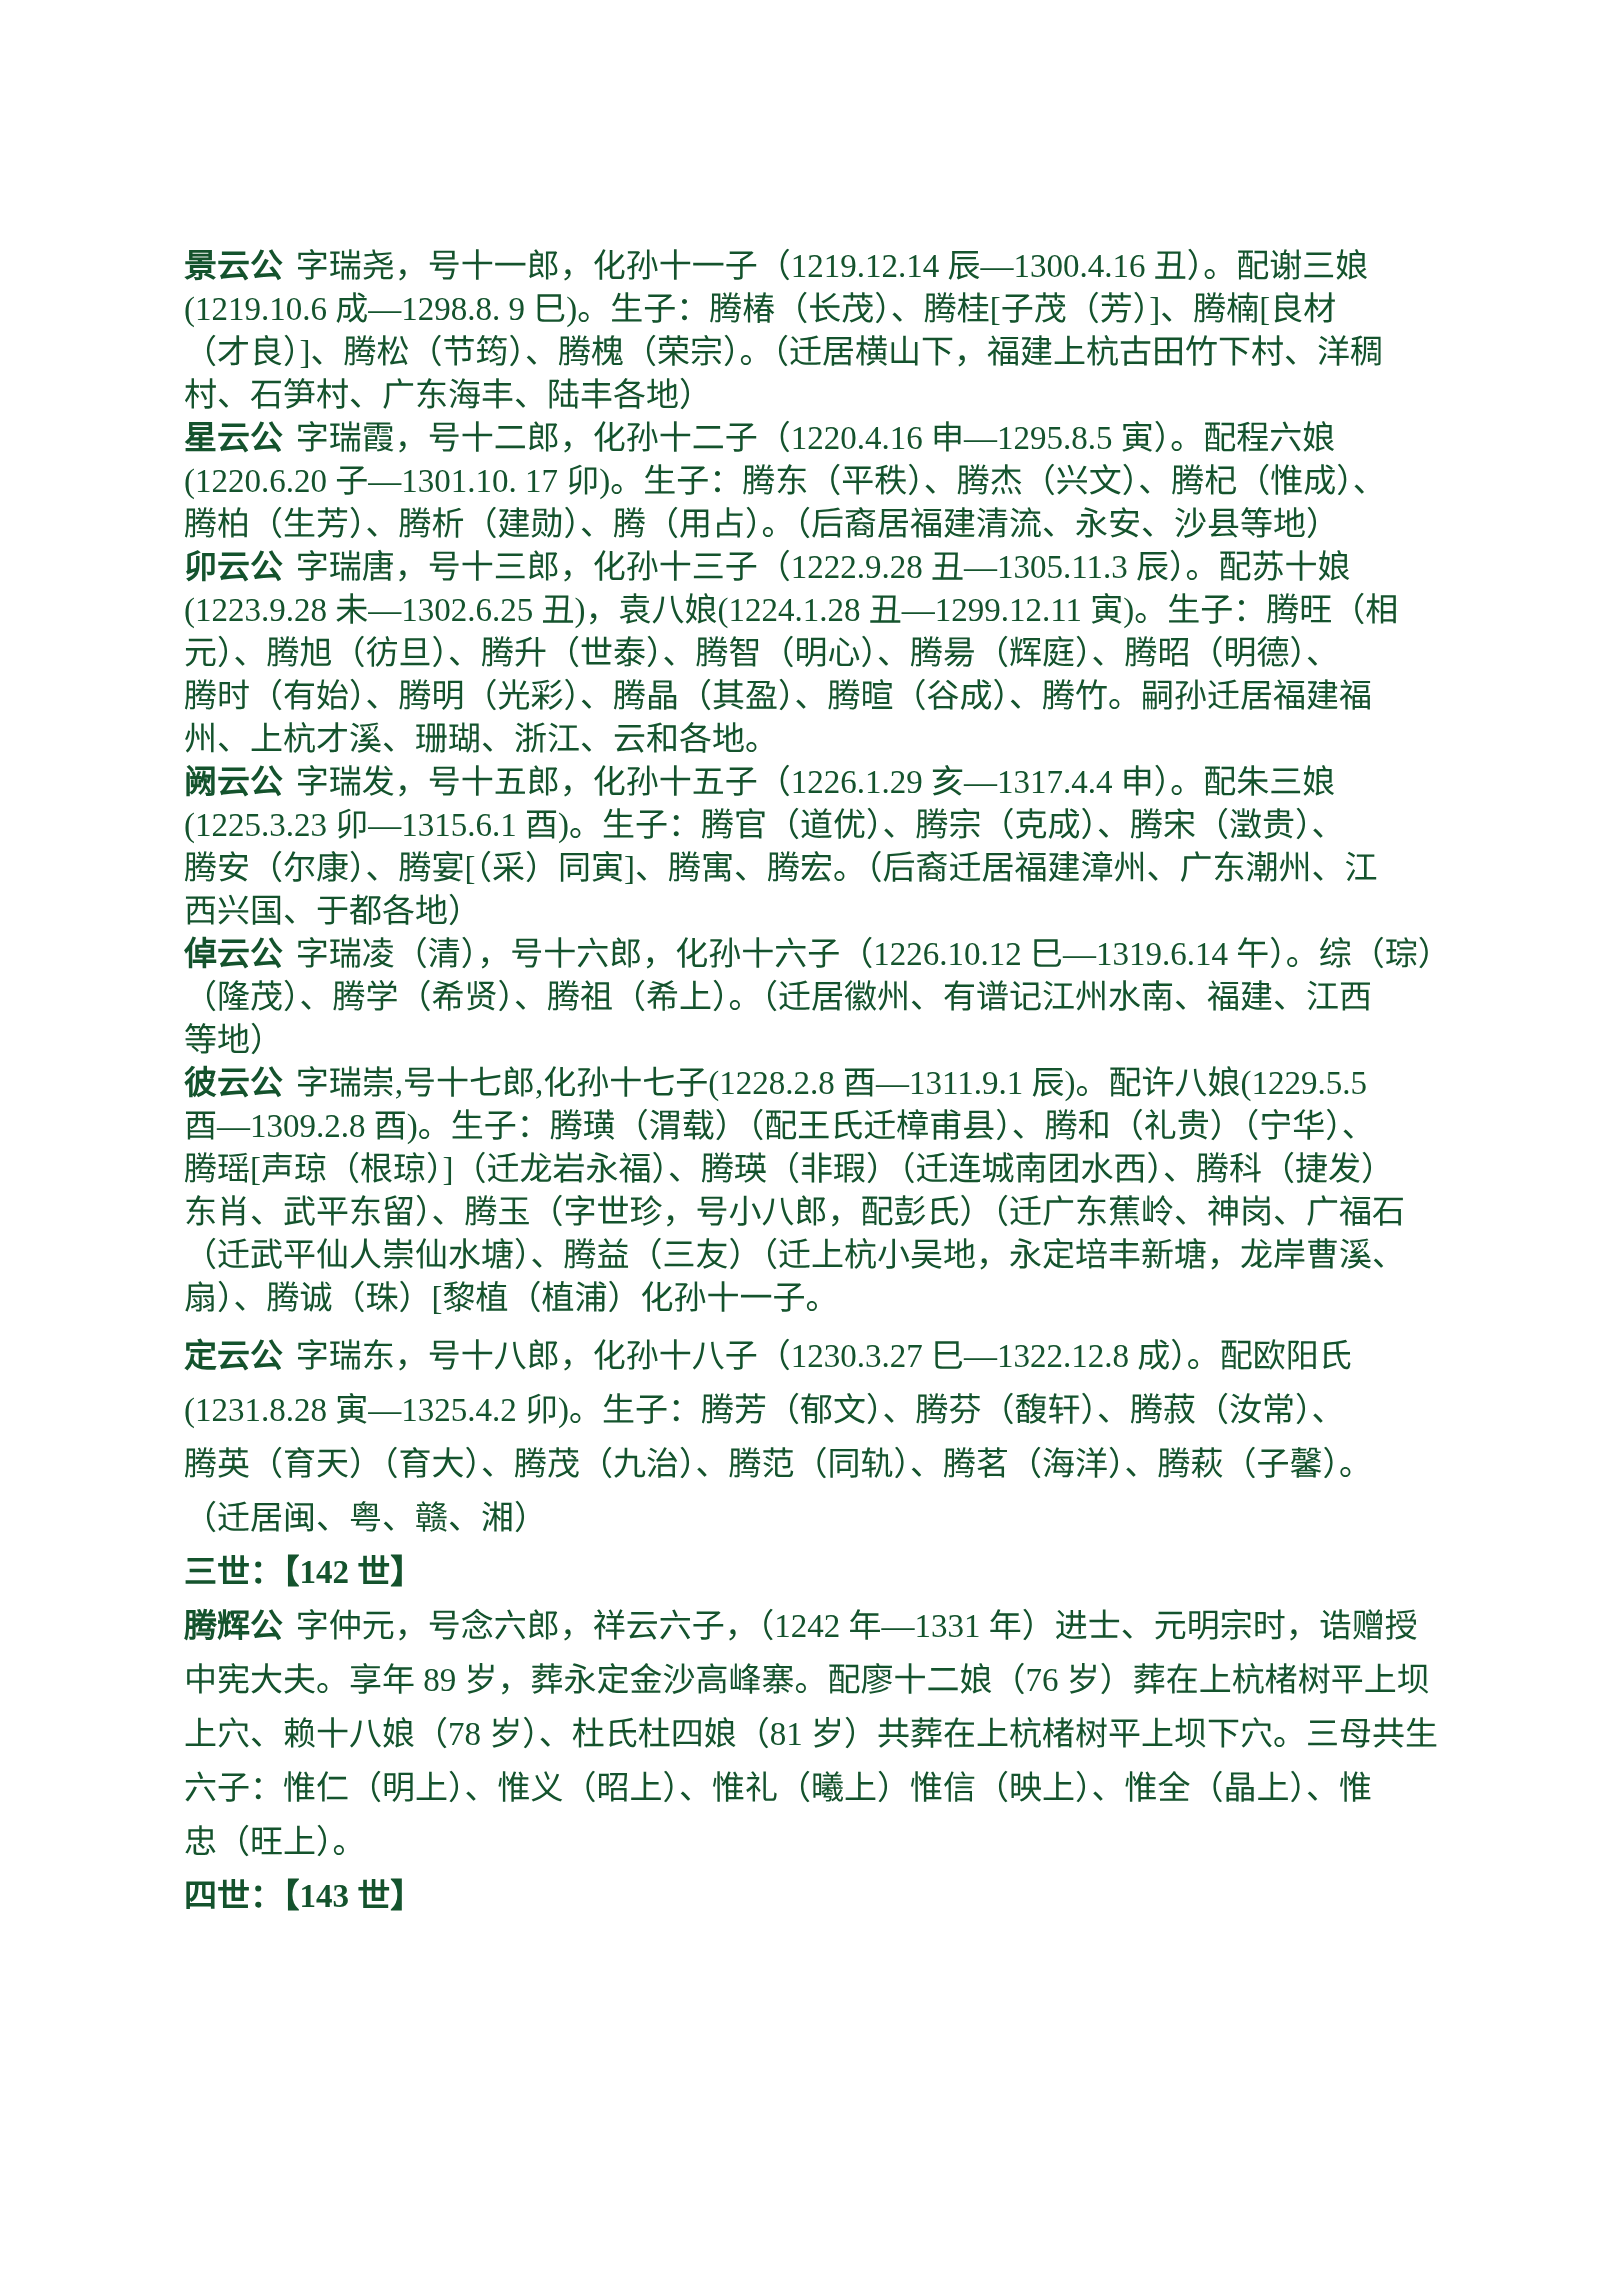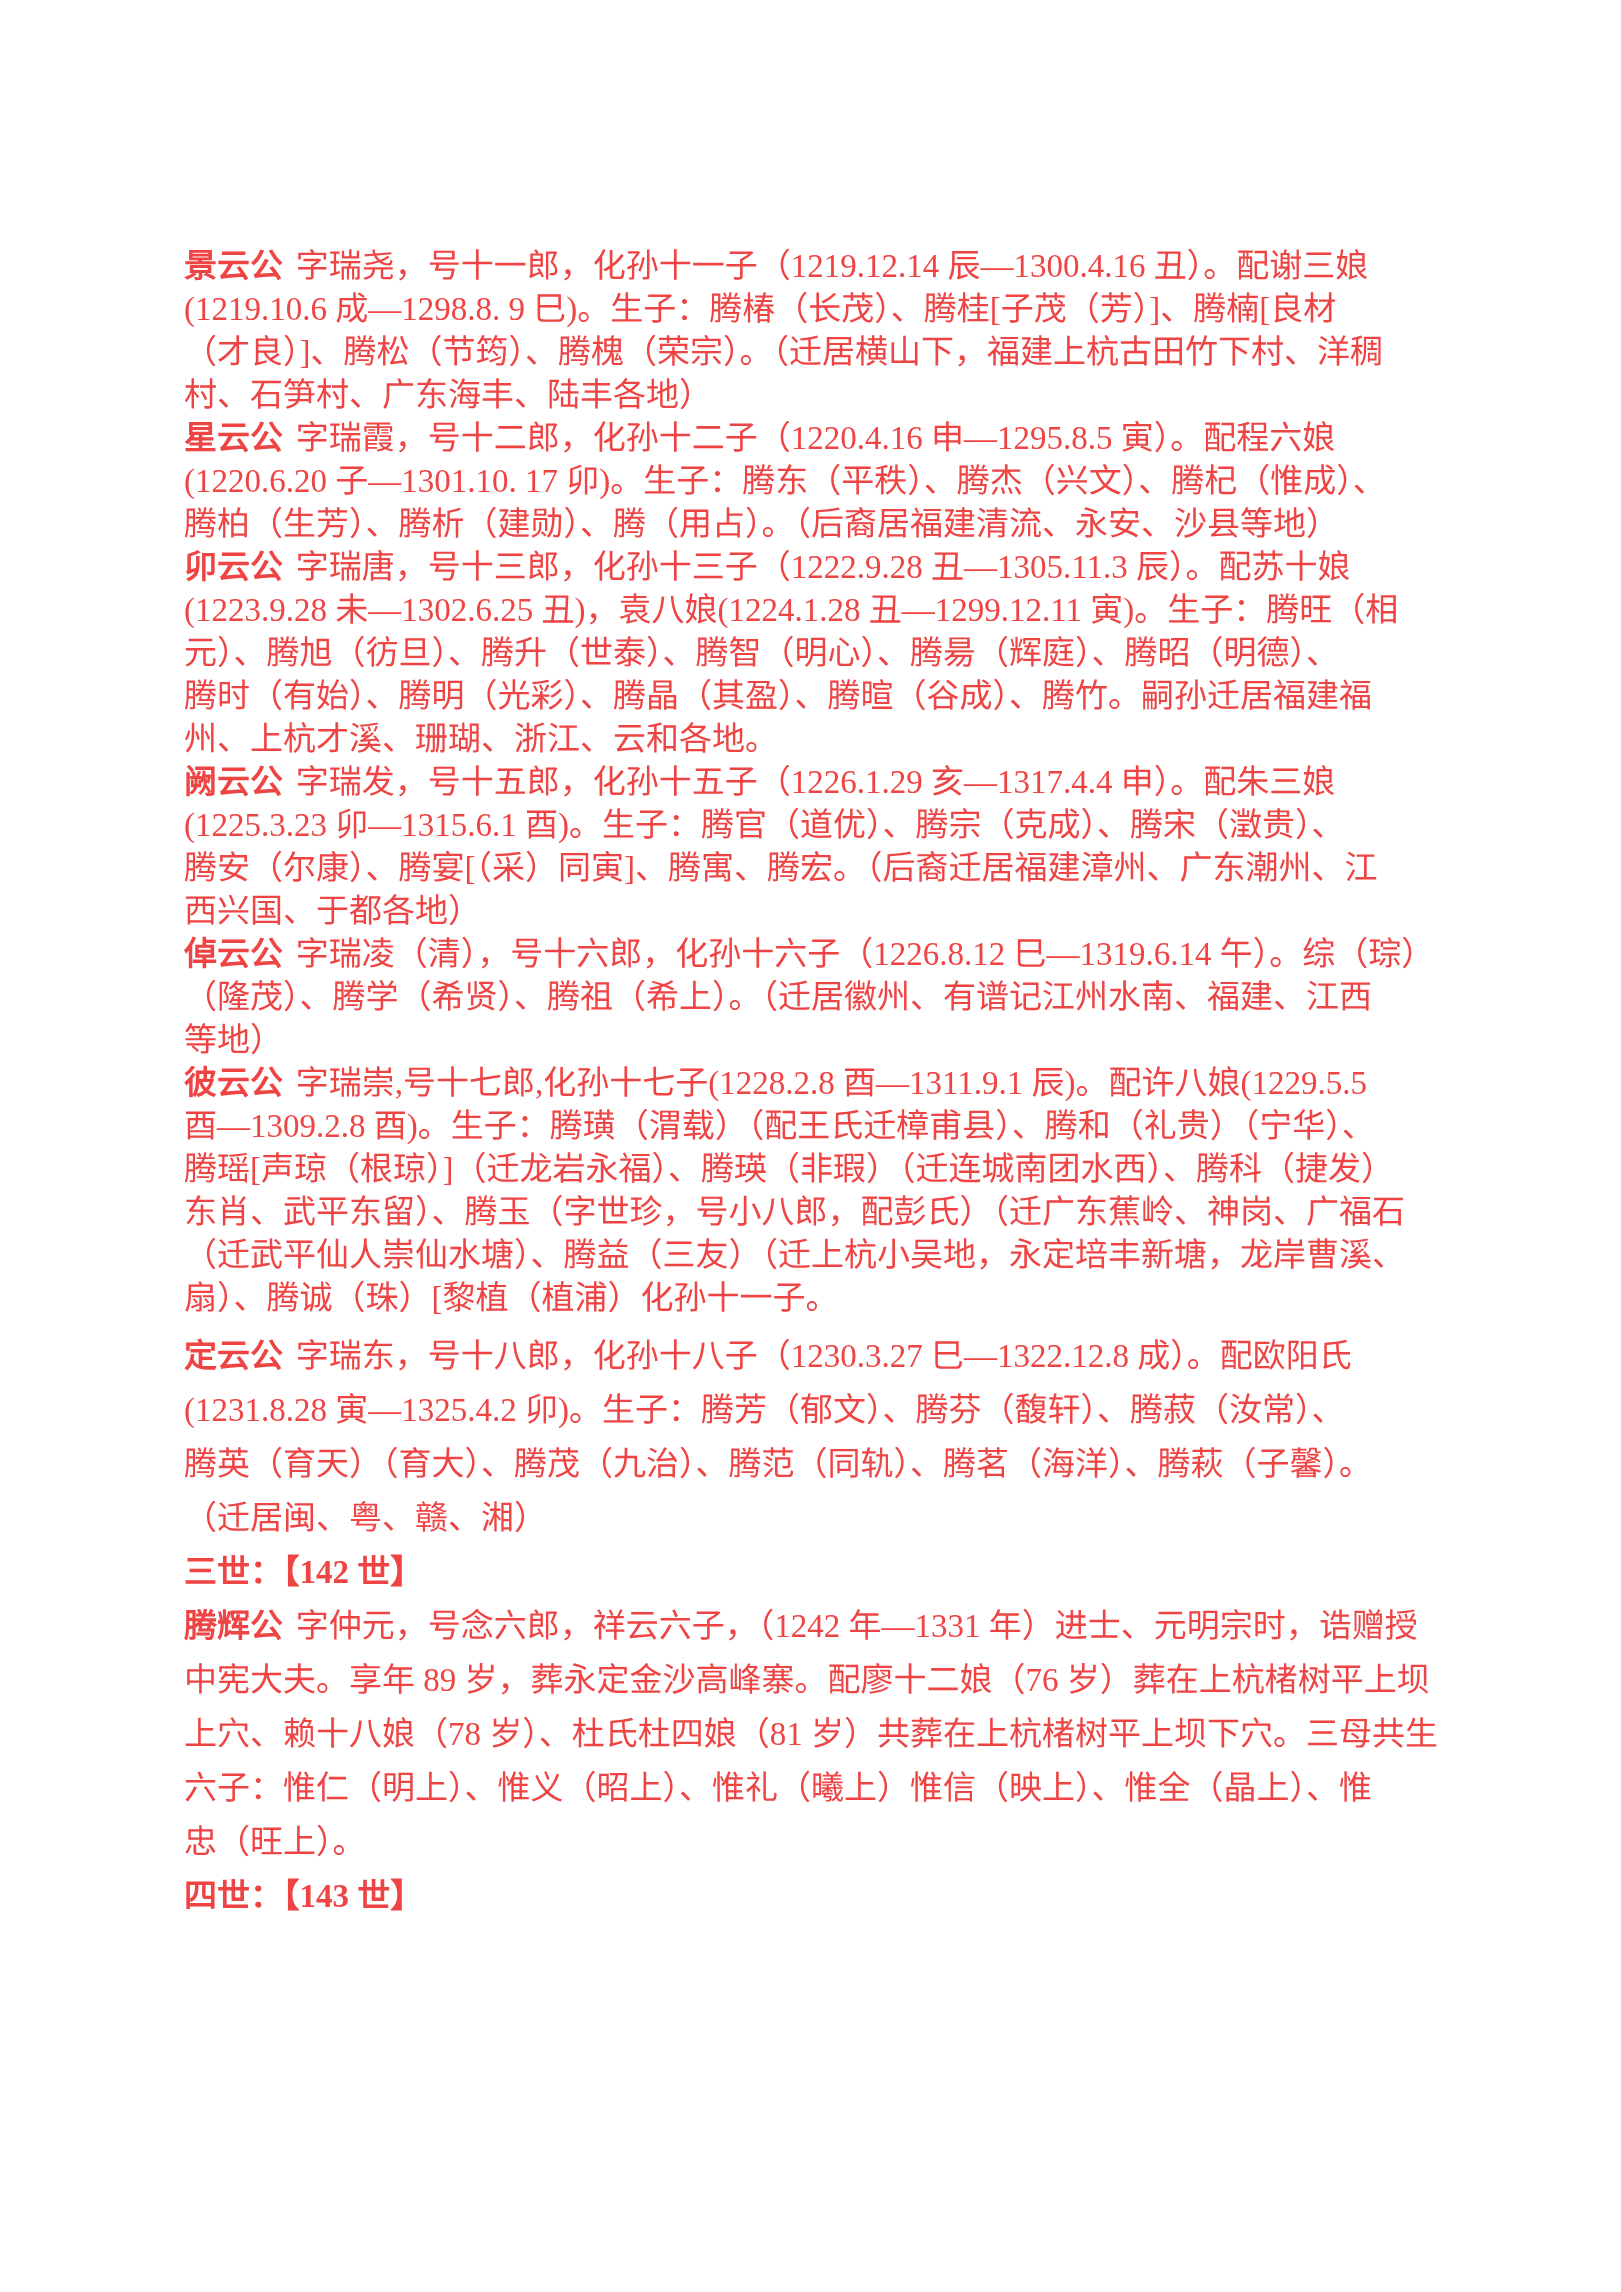--- a/index.html
+++ b/index.html
@@ -1,21 +1,21 @@
 <!DOCTYPE html>
 <html lang="zh-CN"><head>
 <meta charset="utf-8">
 <style>
   html,body{margin:0;padding:0;background:#e8e8e8;}
   .page{
     position:relative;
     width:1621px;height:2293px;
     background:#ffffff;
     overflow:hidden;
-    color:#ef4444;
+    color:#14532d;
     font-family:"Liberation Serif","DejaVu Serif",serif;
   }
   .text-block{
     position:absolute;
     left:184px;top:245px;
     width:1274px;
     font-size:33px;
   }
   .entry{margin:0;padding:0;}
   .line{display:block;white-space:nowrap;}
@@ -56,21 +56,21 @@
 
 
       <div class="entry">
         <div class="line"><span class="hdr">阙云公</span><span>字瑞发，号十五郎，化孙十五子（1226.1.29 亥—1317.4.4 申）。配朱三娘</span></div>
         <div class="line">(1225.3.23 卯—1315.6.1 酉)。生子：腾官（道优）、腾宗（克成）、腾宋（澂贵）、</div>
         <div class="line">腾安（尔康）、腾宴[（采）同寅]、腾寓、腾宏。（后裔迁居福建漳州、广东潮州、江</div>
         <div class="line">西兴国、于都各地）</div>
       </div>
 
       <div class="entry">
-        <div class="line"><span class="hdr plain">倬云公</span><span>字瑞凌（清），号十六郎，化孙十六子（1226.8.12 巳—1319.6.14 午）。综（琮）</span></div>
+        <div class="line"><span class="hdr plain">倬云公</span><span>字瑞凌（清），号十六郎，化孙十六子（1226.10.12 巳—1319.6.14 午）。综（琮）</span></div>
         <div class="line">（隆茂）、腾学（希贤）、腾祖（希上）。（迁居徽州、有谱记江州水南、福建、江西</div>
         <div class="line">等地）</div>
       </div>
 
       <div class="entry">
         <div class="line"><span class="hdr">彼云公</span><span>字瑞崇,号十七郎,化孙十七子(1228.2.8 酉—1311.9.1 辰)。配许八娘(1229.5.5</span></div>
         <div class="line">酉—1309.2.8 酉)。生子：腾璜（渭载）（配王氏迁樟甫县）、腾和（礼贵）（宁华）、</div>
         <div class="line">腾瑶[声琼（根琼）]（迁龙岩永福）、腾瑛（非瑕）（迁连城南团水西）、腾科（捷发）</div>
         <div class="line">东肖、武平东留）、腾玉（字世珍，号小八郎，配彭氏）（迁广东蕉岭、神岗、广福石</div>
         <div class="line">（迁武平仙人崇仙水塘）、腾益（三友）（迁上杭小吴地，永定培丰新塘，龙岸曹溪、</div>

